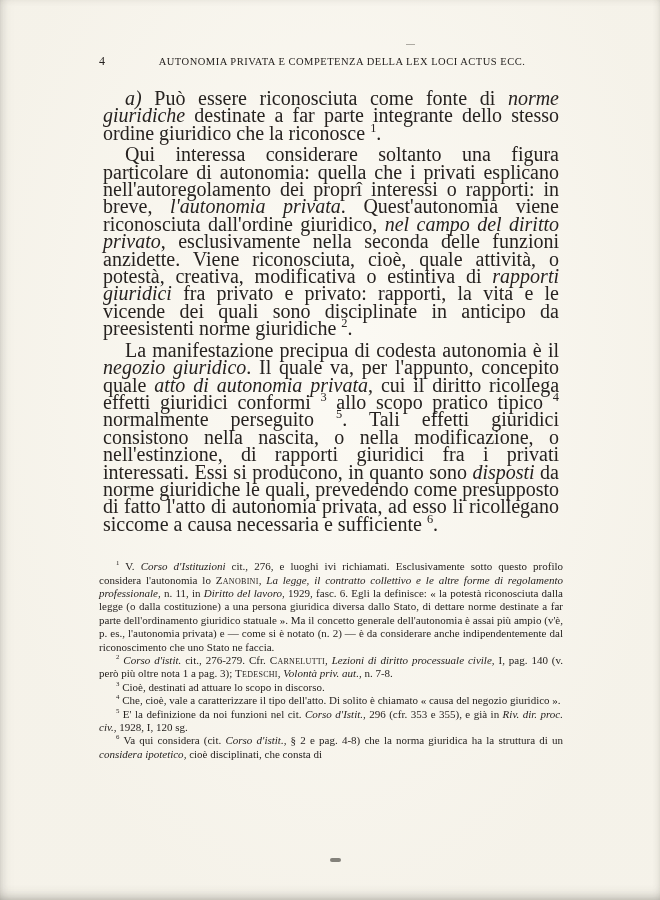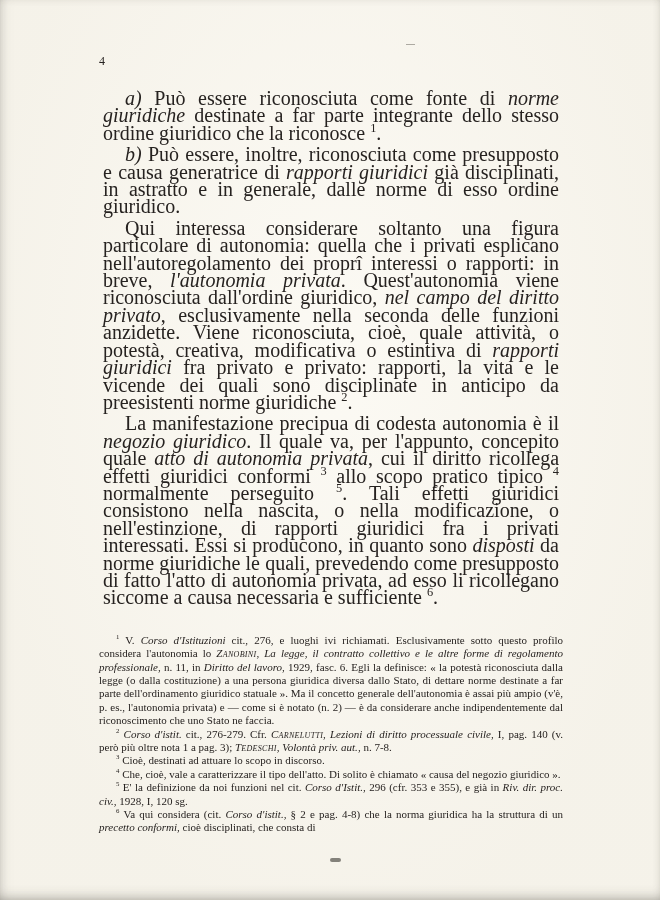--- a/index.html
+++ b/index.html
@@ -62,21 +62,21 @@
     line-height: 13.4px;
     text-align: justify;
     text-indent: 17px;
   }
   sup {
     font-size: 62%;
     line-height: 0;
     vertical-align: super;
   }
   .seg-italic { font-style: italic; }
-  .seg-smallcaps { font-variant: small-caps; letter-spacing: 0.3px; font-style: italic; }
+  .seg-smallcaps { font-variant: small-caps; letter-spacing: 0.3px; }
   .scan-speck {
     position: absolute;
     left: 330px;
     top: 858px;
     width: 11px;
     height: 4px;
     border-radius: 2px;
     background: #6e6c66;
     opacity: 0.85;
   }
@@ -92,33 +92,33 @@
 </style>
 </head>
 <body>
 
 <div class="page">
   <div class="scan-dash"></div>
   <div class="text-column">
 
     <div class="page-header">
       <span class="page-number">4</span>
+      <span class="running-title">AUTONOMIA PRIVATA E COMPETENZA DELLA LEX LOCI ACTUS ECC.</span>
     </div>
 
     <div class="body-text">
       <p><span class="seg-italic">a) </span><span>Può essere riconosciuta come fonte di </span><span class="seg-italic">norme giuridiche</span><span> destinate a far parte integrante dello stesso ordine giuridico che la riconosce </span><sup>1</sup><span>.</span></p>
-      <p><span class="seg-italic">b) </span><span>Può essere, inoltre, riconosciuta come presupposto e causa generatrice di </span><span class="seg-italic">rapporti giuridici</span><span> già disciplinati, in astratto e in generale, dalle norme di esso ordine giuridico.</span></p>
       <p><span>Qui interessa considerare soltanto una figura particolare di autonomia: quella che i privati esplicano nell'autoregolamento dei proprî interessi o rapporti: in breve, </span><span class="seg-italic">l'autonomia privata</span><span>. Quest'autonomia viene riconosciuta dall'ordine giuridico, </span><span class="seg-italic">nel campo del diritto privato</span><span>, esclusivamente nella seconda delle funzioni anzidette. Viene riconosciuta, cioè, quale attività, o potestà, creativa, modificativa o estintiva di </span><span class="seg-italic">rapporti giuridici</span><span> fra privato e privato: rapporti, la vita e le vicende dei quali sono disciplinate in anticipo da preesistenti norme giuridiche </span><sup>2</sup><span>.</span></p>
       <p><span>La manifestazione precipua di codesta autonomia è il </span><span class="seg-italic">negozio giuridico</span><span>. Il quale va, per l'appunto, concepito quale </span><span class="seg-italic">atto di autonomia privata</span><span>, cui il diritto ricollega effetti giuridici conformi </span><sup>3</sup><span> allo scopo pratico tipico </span><sup>4</sup><span> normalmente perseguito </span><sup>5</sup><span>. Tali effetti giuridici consistono nella nascita, o nella modificazione, o nell'estinzione, di rapporti giuridici fra i privati interessati. Essi si producono, in quanto sono </span><span class="seg-italic">disposti</span><span> da norme giuridiche le quali, prevedendo come presupposto di fatto l'atto di autonomia privata, ad esso li ricollegano siccome a causa necessaria e sufficiente </span><sup>6</sup><span>.</span></p>
     </div>
 
     <div class="footnotes">
       <p><sup>1</sup><span> V. </span><span class="seg-italic">Corso d'Istituzioni</span><span> cit., 276, e luoghi ivi richiamati. Esclusivamente sotto questo profilo considera l'autonomia lo </span><span class="seg-smallcaps">Zanobini</span><span>, </span><span class="seg-italic">La legge, il contratto collettivo e le altre forme di regolamento professionale</span><span>, n. 11, in </span><span class="seg-italic">Diritto del lavoro</span><span>, 1929, fasc. 6. Egli la definisce: « la potestà riconosciuta dalla legge (o dalla costituzione) a una persona giuridica diversa dallo Stato, di dettare norme destinate a far parte dell'ordinamento giuridico statuale ». Ma il concetto generale dell'autonomia è assai più ampio (v'è, p. es., l'autonomia privata) e — come si è notato (n. 2) — è da considerare anche indipendentemente dal riconoscimento che uno Stato ne faccia.</span></p>
       <p><sup>2</sup><span> </span><span class="seg-italic">Corso d'istit.</span><span> cit., 276-279. Cfr. </span><span class="seg-smallcaps">Carnelutti</span><span>, </span><span class="seg-italic">Lezioni di diritto processuale civile</span><span>, I, pag. 140 (v. però più oltre nota 1 a pag. 3); </span><span class="seg-smallcaps">Tedeschi</span><span>, </span><span class="seg-italic">Volontà priv. aut.</span><span>, n. 7-8.</span></p>
       <p><sup>3</sup><span> Cioè, destinati ad attuare lo scopo in discorso.</span></p>
       <p><sup>4</sup><span> Che, cioè, vale a caratterizzare il tipo dell'atto. Di solito è chiamato « causa del negozio giuridico ».</span></p>
       <p><sup>5</sup><span> E' la definizione da noi funzioni nel cit. </span><span class="seg-italic">Corso d'Istit.</span><span>, 296 (cfr. 353 e 355), e già in </span><span class="seg-italic">Riv. dir. proc. civ.</span><span>, 1928, I, 120 sg.</span></p>
-      <p><sup>6</sup><span> Va qui considera (cit. </span><span class="seg-italic">Corso d'istit.</span><span>, § 2 e pag. 4-8) che la norma giuridica ha la struttura di un </span><span class="seg-italic">precetto conformi</span><span>, cioè disciplinati, che consta di</span></p>
+      <p><sup>6</sup><span> Va qui considera (cit. </span><span class="seg-italic">Corso d'istit.</span><span>, § 2 e pag. 4-8) che la norma giuridica ha la struttura di un </span><span class="seg-italic">considera ipotetico</span><span>, cioè disciplinati, che consta di</span></p>
     </div>
 
   </div>
   <div class="scan-speck"></div>
 </div>
 
 </body></html>

